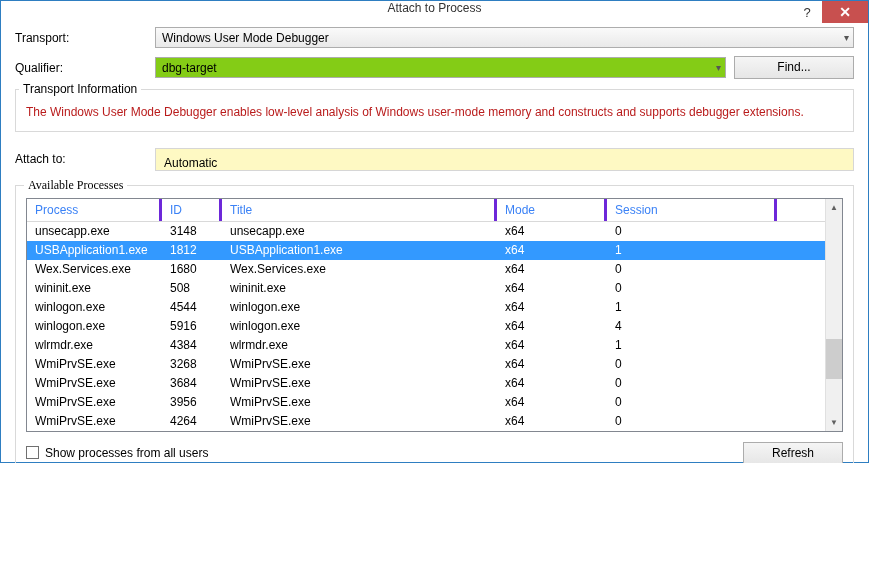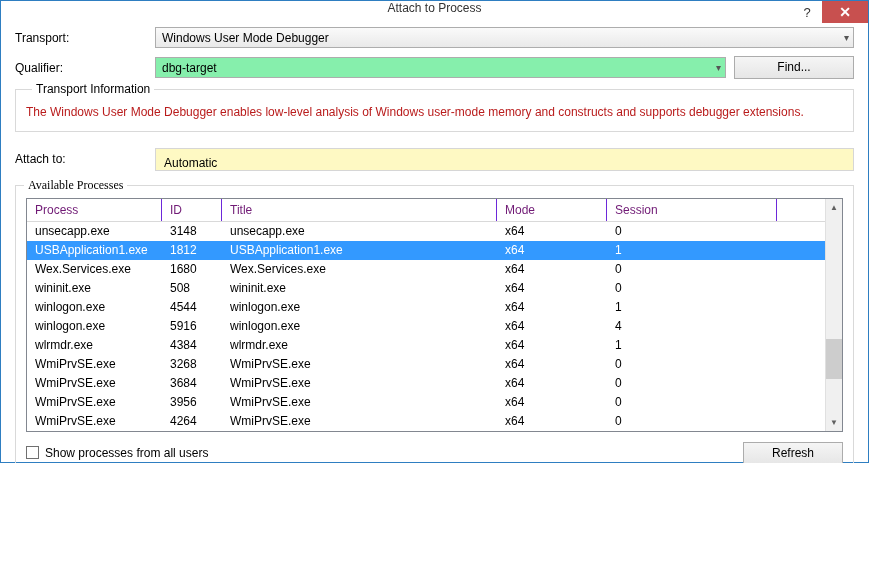--- a/index.html
+++ b/index.html
@@ -9,34 +9,34 @@
 .titlebar-title { flex: 1; text-align: center; font-size: 12px; color: #333; }
 .titlebar-ctrls { display: flex; height: 100%; position: absolute; right: 0; top: 0; }
 .titlebar-btn { width: 46px; height: 22px; display: flex; align-items: center; justify-content: center; font-size: 13px; color: #333; }
 .titlebar-btn.help { width: 30px; }
 .titlebar-btn.close { background: #c8504f; color: #fff; width: 46px; font-size: 14px; font-weight: bold; }
 .content { padding: 12px 14px 14px 14px; flex: 1; display: flex; flex-direction: column; }
 .row { display: flex; align-items: center; margin-bottom: 8px; }
 .lbl { width: 140px; color: #000; }
 .combo { flex: 1; height: 21px; border: 1px solid #adadad; background: linear-gradient(#fafafa,#e9e9e9); display: flex; align-items: center; padding: 0 6px; position: relative; }
 .combo .arrow { position: absolute; right: 4px; font-size: 10px; color: #555; }
-.combo.plain { background: #86efac; }
+.combo.plain { background: #84cc16; }
 .btn { height: 23px; border: 1px solid #acacac; background: linear-gradient(#f5f5f5,#e6e6e6); padding: 0 8px; min-width: 86px; text-align: center; line-height: 21px; }
 .btn.default { border: 1px solid #2e7ec1; box-shadow: inset 0 0 0 1px #7eb4e0; }
 .find-btn { width: 120px; margin-left: 8px; }
 .groupbox { border: 1px solid #d9d9d9; padding: 14px 10px 10px 10px; margin-top: 2px; margin-bottom: 16px; position: relative; }
-.groupbox .legend { position: absolute; top: -8px; left: 16px; background: #fff; padding: 0 4px; color: #000; }
+.groupbox .legend { position: absolute; top: -8px; left: 3px; background: #fff; padding: 0 4px; color: #000; }
 .info-text { color: #b91c1c; line-height: 1.4; }
 .attach-field { flex: 1; height: 23px; border: 1px solid #d6d6d6; background: #fef9c3; padding: 4px 8px; line-height: 21px; }
 .avail-group { border: 1px solid #d9d9d9; padding: 12px 10px 10px 10px; position: relative; flex: 1; display: flex; flex-direction: column; margin-bottom: 12px; }
 .avail-group .legend { position: absolute; top: -8px; left: 8px; background: #fff; padding: 0 4px; font-family: Liberation Serif, serif; }
 .listbox { flex: 1; border: 1px solid #828790; display: flex; background: #fff; min-height: 0; }
 .list-inner { flex: 1; overflow: hidden; display: flex; flex-direction: column; }
 .list-head { display: flex; border-bottom: 1px solid #d9d9d9; background: #fff; height: 23px; align-items: center; }
-.list-head .col { border-right: 1px solid #6d28d9; padding: 0 8px; line-height: 22px; color: #701a75; }
+.list-head .col { border-right: 3px solid #6d28d9; padding: 0 8px; line-height: 22px; color: #3b82f6; }
 .list-body { flex: 1; overflow: hidden; }
 .list-row { display: flex; height: 19px; align-items: center; }
 .list-row .cell { padding: 0 8px; white-space: nowrap; overflow: hidden; }
 .list-row.selected { background: #3399ff; color: #fff; }
 .c-process { width: 135px; }
 .c-id { width: 60px; }
 .c-title { width: 275px; }
 .c-type { width: 110px; }
 .c-session { width: 170px; }
 .scrollbar { width: 17px; background: #f0f0f0; position: relative; border-left: 1px solid #e0e0e0; }

